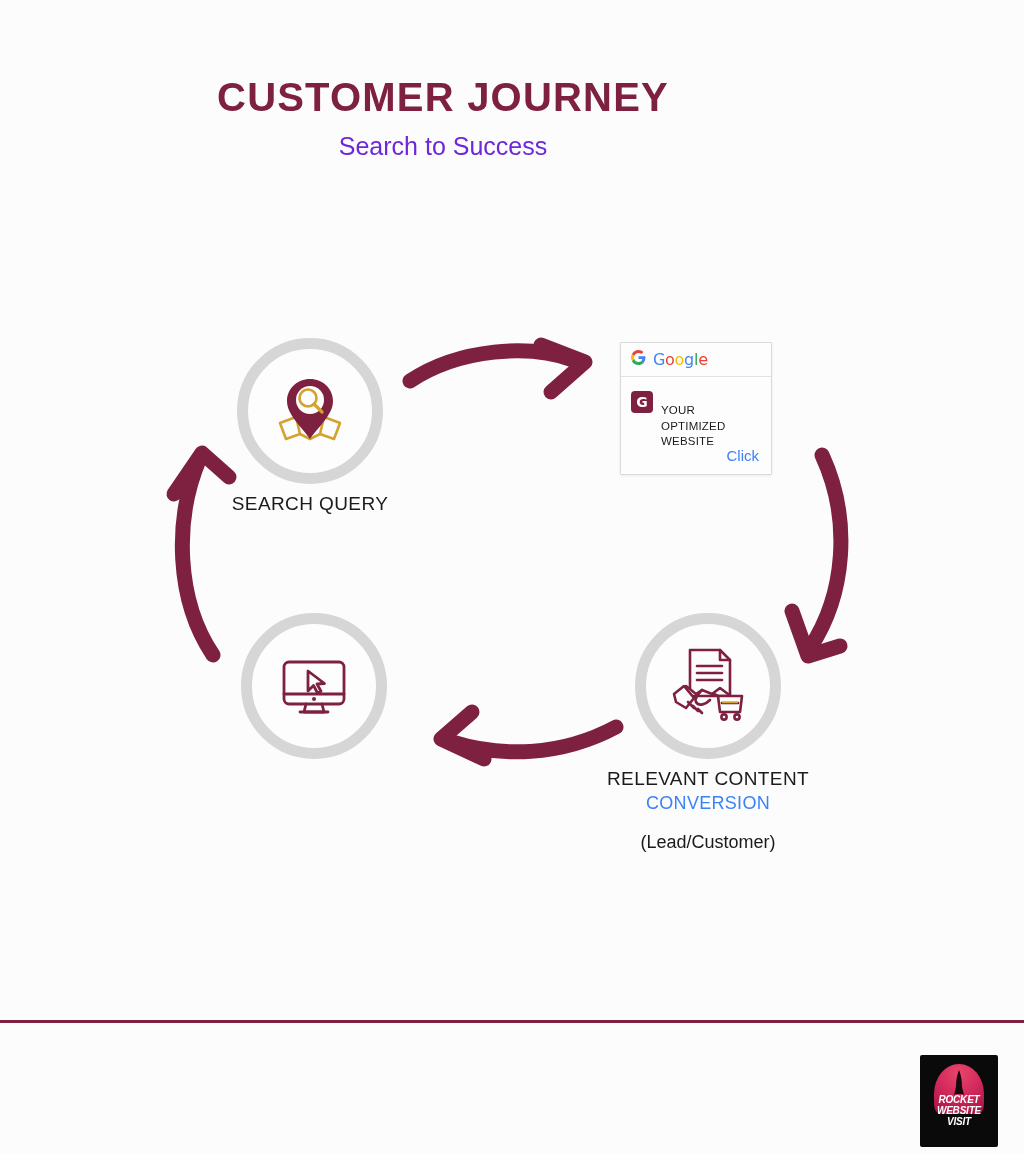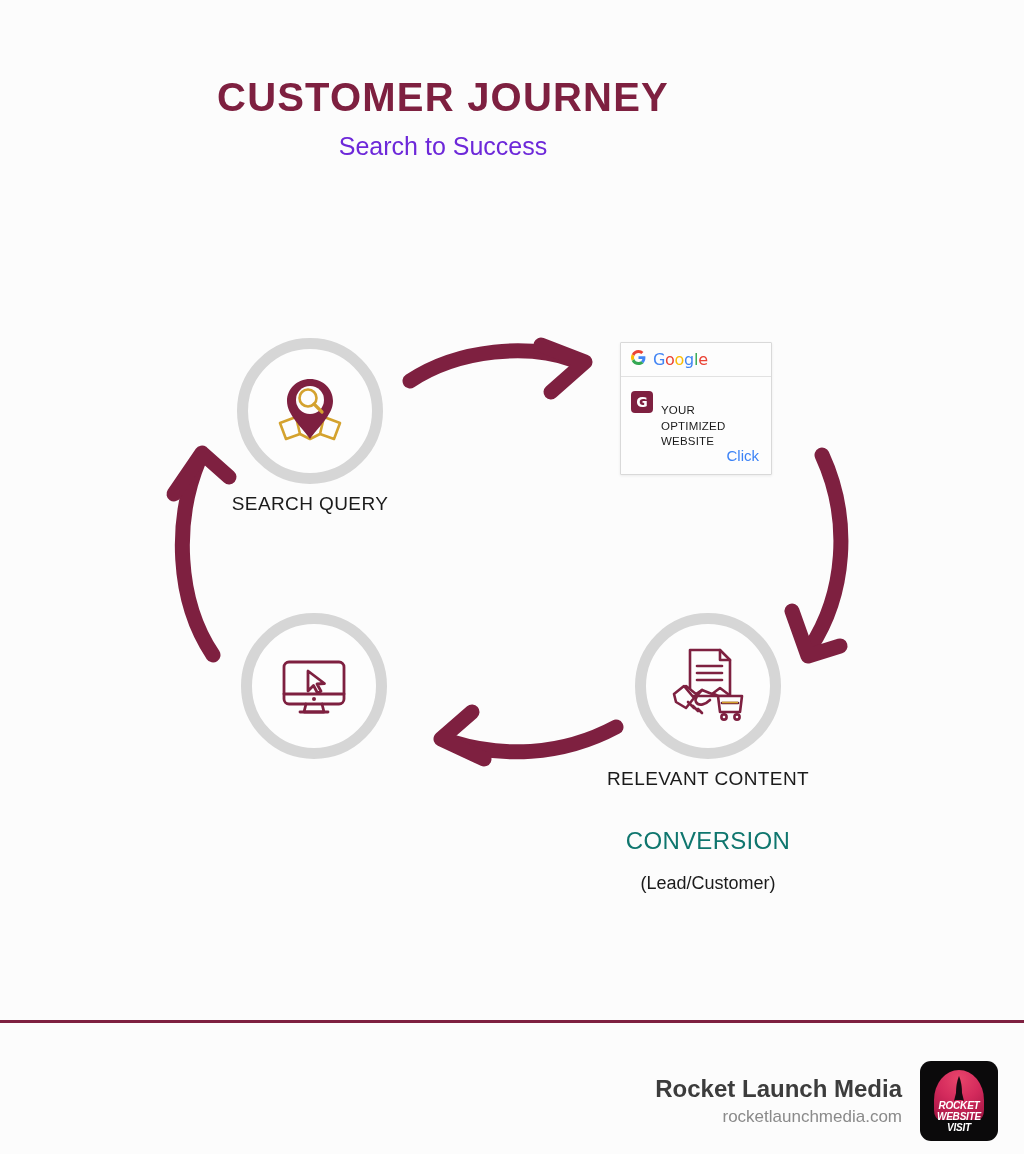--- a/index.html
+++ b/index.html
@@ -76,24 +76,24 @@
     justify-content: center;
   }
   .node-label {
     margin-top: 8px;
     font-size: 19px;
     letter-spacing: 0.4px;
     color: #1b1b1b;
     line-height: 1.25;
   }
   .node-label-sub {
-    margin-top: 34px;
-    font-size: 24px;
+    margin-top: 1px;
+    font-size: 18px;
     letter-spacing: 0.3px;
-    color: #0f766e;
+    color: #3b82f6;
     line-height: 1.3;
   }
   .node-label-paren {
     margin-top: 16px;
     font-size: 18px;
     color: #1b1b1b;
     line-height: 1.3;
   }
 
   #node-search   { left: 180px; top: 338px; }
@@ -197,22 +197,22 @@
     line-height: 1.25;
   }
   #brand-url {
     font-size: 17px;
     color: #8a8a8a;
     line-height: 1.35;
     margin-top: 2px;
   }
   #brand-logo {
     width: 78px;
-    height: 80px;
-    border-radius: 11px;
+    height: 92px;
+    border-radius: 2px;
     background: #0b0a0b;
     position: relative;
     overflow: hidden;
     flex: 0 0 auto;
   }
   #logo-arc {
     position: absolute;
     left: 14px;
     top: 9px;
     width: 50px;
@@ -367,24 +367,20 @@
     </div>
     <div class="node-label">RELEVANT CONTENT</div>
     <div class="node-label-sub">CONVERSION</div>
     <div class="node-label-paren">(Lead/Customer)</div>
   </div>
 
 </div>
 
 <div id="footer-divider"></div>
 <div id="footer">
-  <div id="footer-text">
-    <div id="brand-name">Rocket Launch Media</div>
-    <div id="brand-url">rocketlaunchmedia.com</div>
-  </div>
   <div id="brand-logo">
     <div id="logo-arc"></div>
     <svg id="logo-rocket" viewBox="0 0 10 30">
       <path d="M5 0 C7.2 5 8 11 8 17 L8 24 L2 24 L2 17 C2 11 2.8 5 5 0 Z" fill="#140a10"></path>
       <path d="M2 17 L0 25 L2 24 Z" fill="#140a10"></path>
       <path d="M8 17 L10 25 L8 24 Z" fill="#140a10"></path>
     </svg>
     <div id="logo-words">
       <div>ROCKET</div>
       <div>WEBSITE</div>

